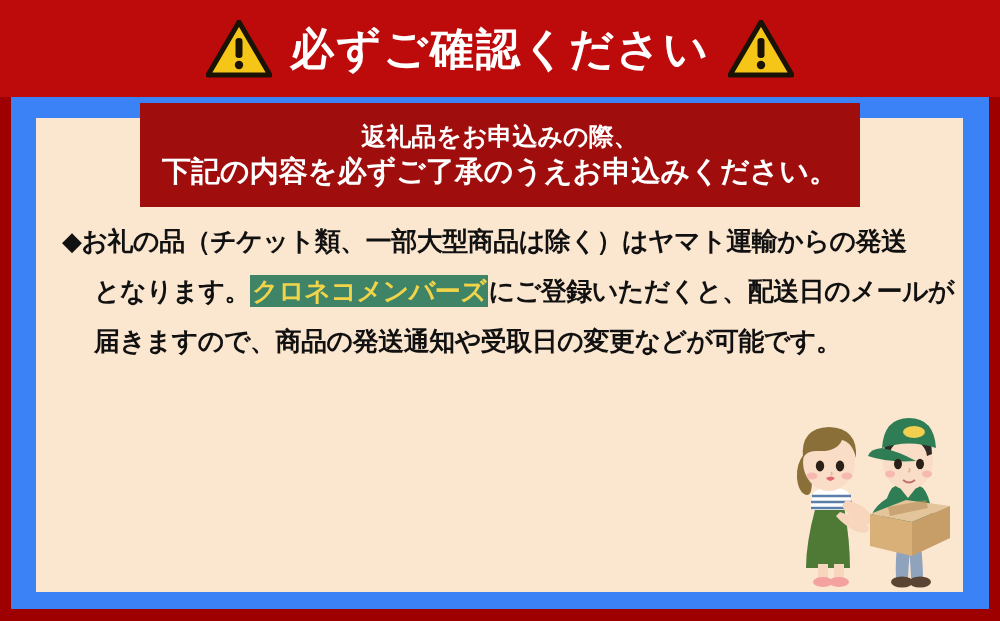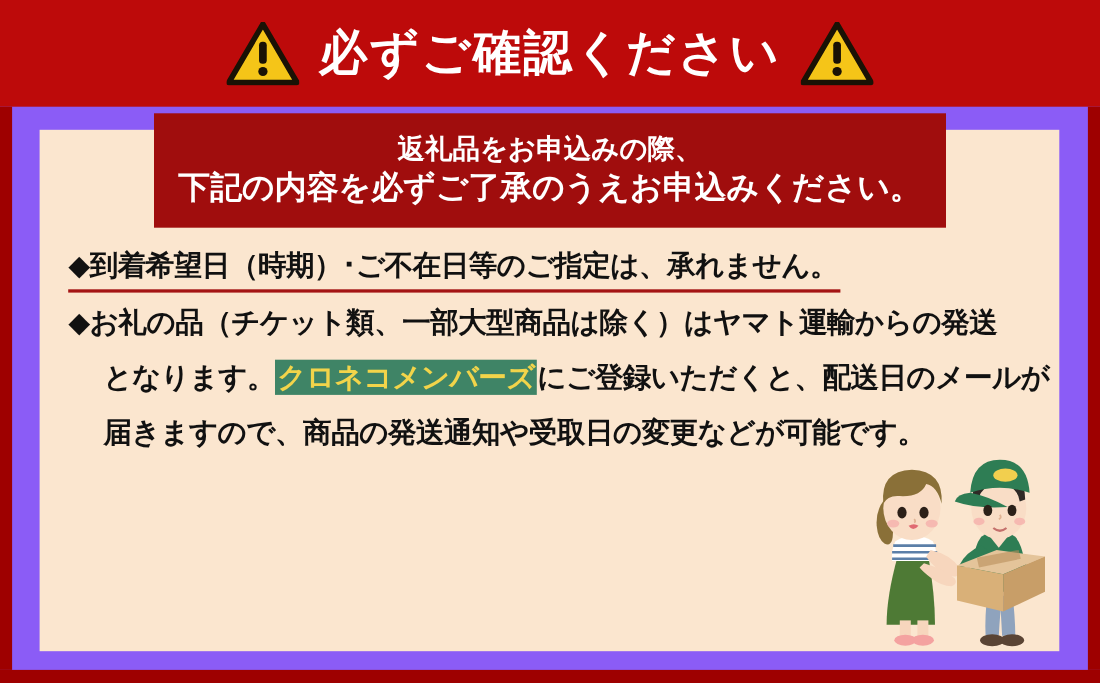--- a/index.html
+++ b/index.html
@@ -5,21 +5,21 @@
   html, body {
     margin: 0;
     padding: 0;
     background: #ffffff;
   }
   #page {
     position: relative;
     width: 1000px;
     height: 621px;
     overflow: hidden;
-    background: #8b5cf6;
+    background: #3b82f6;
     font-family: "Liberation Sans", "DejaVu Sans", sans-serif;
   }
 
   
   .frame-top {
     position: absolute;
     left: 0; top: 0;
     width: 1000px; height: 97px;
     background: #bd0a0a;
   }
@@ -172,23 +172,20 @@
 
   <div class="panel"></div>
 
   <div class="banner">
     <div class="banner-line banner-line-1">返礼品をお申込みの際、</div>
     <div class="banner-line banner-line-2">下記の内容を必ずご了承のうえお申込みください。</div>
   </div>
 
   <div class="body-list">
 
-    <div class="bullet-block">
-      <div class="txt-line"><span class="underlined"><span>◆</span><span>到着希望日（時期）･ご不在日等のご指定は、承れません。</span></span></div>
-    </div>
 
     <div class="bullet-block">
       <div class="txt-line"><span>◆</span><span>お礼の品（チケット類、一部大型商品は除く）はヤマト運輸からの発送</span></div>
       <div class="txt-line indent"><span>となります。</span><span class="hl">クロネコメンバーズ</span><span>にご登録いただくと、配送日のメールが</span></div>
       <div class="txt-line indent">届きますので、商品の発送通知や受取日の変更などが可能です。</div>
     </div>
 
 
   </div>
 

